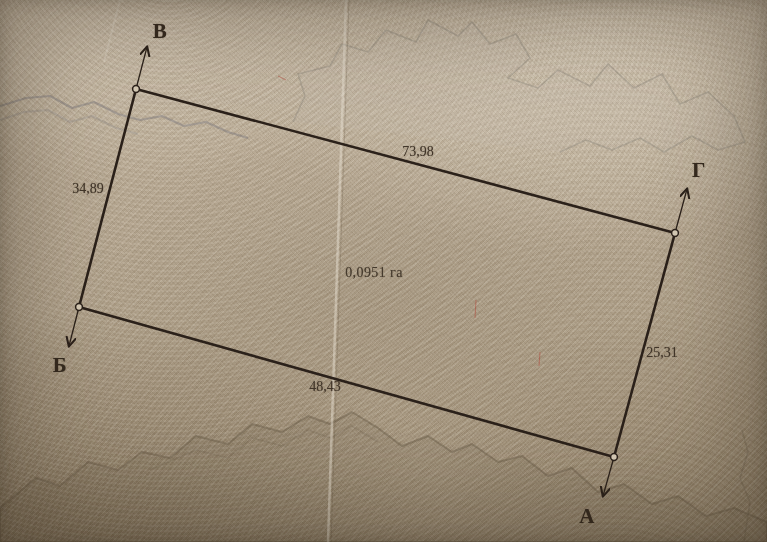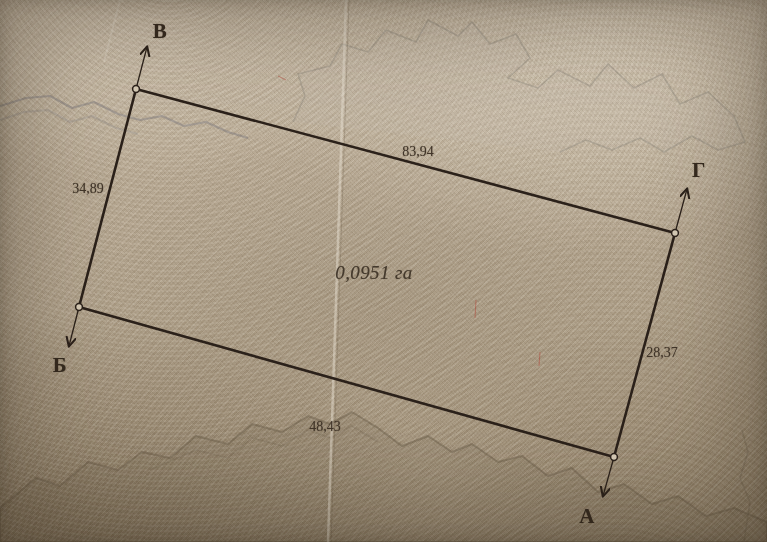--- a/index.html
+++ b/index.html
@@ -43,21 +43,21 @@
   .lbl {
     position: absolute;
     transform: translate(-50%, -50%);
     color: #352a1f;
     white-space: nowrap;
     text-shadow: 0 0 1px rgba(58,46,34,0.45);
     user-select: none;
   }
   .lbl.corner { font-size: 21px; font-weight: 700; letter-spacing: 0.5px; }
   .lbl.dim    { font-size: 14px; color: #42362a; }
-  .lbl.area   { font-size: 19px; color: #453a2d; letter-spacing: 0.4px; font-style: italic; }
+  .lbl.area   { font-size: 14px; color: #453a2d; letter-spacing: 0.4px; }
 </style>
 </head>
 <body>
 
 <div class="photo">
 
   <div class="texture"></div>
 
   <svg class="drawing" width="767" height="542" viewBox="0 0 767 542">
     <defs>
@@ -117,21 +117,21 @@
       <circle cx="614" cy="457" r="3.4"></circle>
       <circle cx="79" cy="307" r="3.4"></circle>
     </g>
   </svg>
 
   <div class="lbl corner" style="left:160px; top:31px;">В</div>
   <div class="lbl corner" style="left:699px; top:170px;">Г</div>
   <div class="lbl corner" style="left:587px; top:516px;">А</div>
   <div class="lbl corner" style="left:60px; top:365px;">Б</div>
 
-  <div class="lbl dim" style="left:418px; top:152px;">83,94</div>
-  <div class="lbl dim" style="left:662px; top:353px;">28,37</div>
-  <div class="lbl dim" style="left:325px; top:387px;margin-top:40px;">48,43</div>
+  <div class="lbl dim" style="left:418px; top:152px;">73,98</div>
+  <div class="lbl dim" style="left:662px; top:353px;">25,31</div>
+  <div class="lbl dim" style="left:325px; top:387px;">48,43</div>
   <div class="lbl dim" style="left:88px; top:189px;">34,89</div>
 
   <div class="lbl area" style="left:374px; top:273px;">0,0951 га</div>
 
   <div class="vignette"></div>
 </div>
 
 </body></html>

